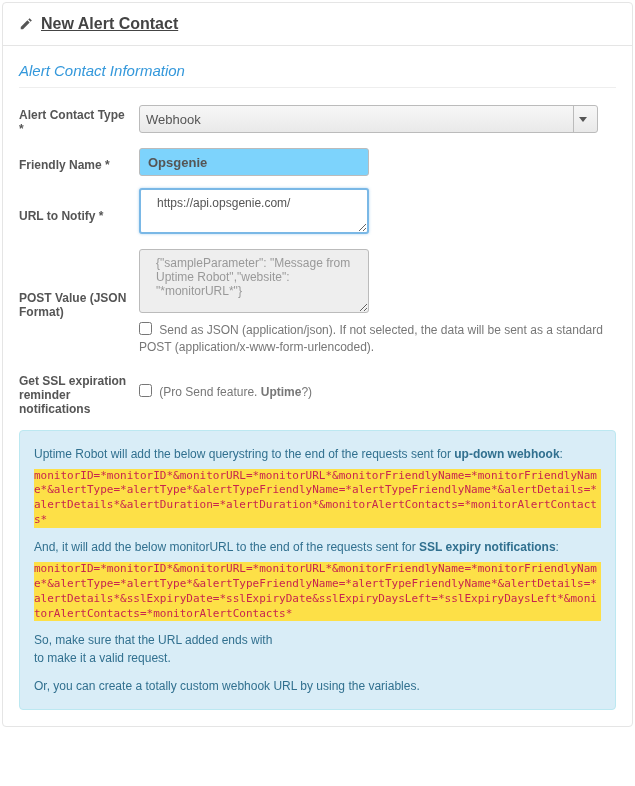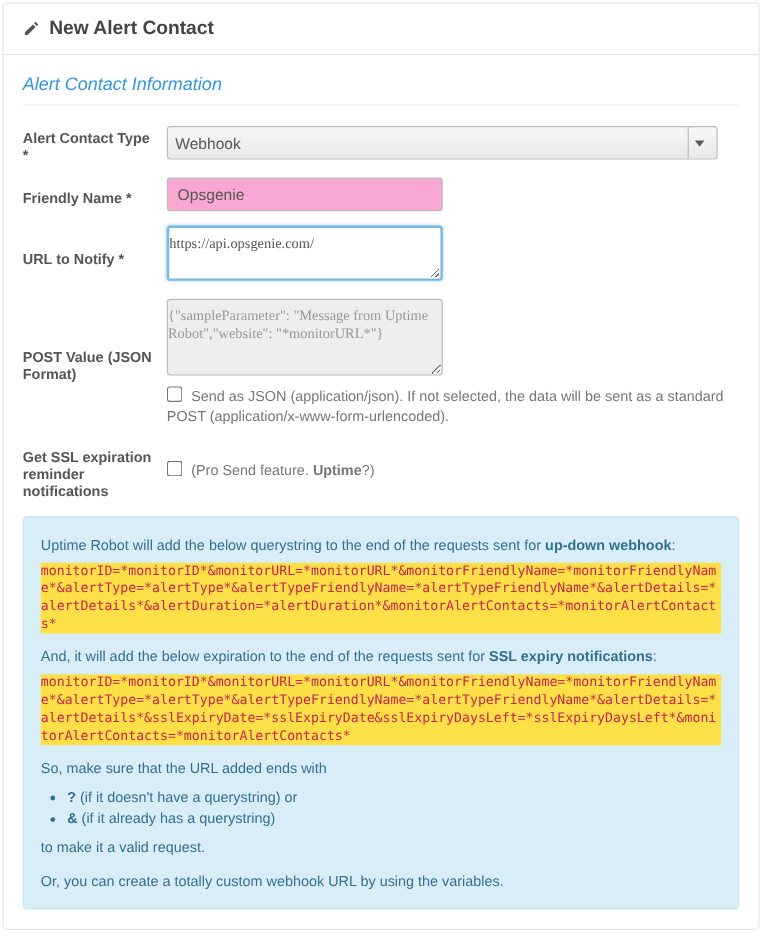--- a/index.html
+++ b/index.html
@@ -20,20 +20,21 @@
     padding: 12px 16px;
     border-bottom: 1px solid #e5e5e5;
     display: flex;
     align-items: center;
     gap: 8px;
   }
   .modal-header .title {
     font-size: 16px;
     font-weight: bold;
     color: #444;
+    text-decoration: underline;
   }
   .edit-icon { width: 14px; height: 14px; fill: #555; }
   .modal-body { padding: 16px; }
   .section-title {
     color: #3498db;
     font-size: 15px;
     font-weight: 400;
     margin-bottom: 6px;
     font-style: italic;
   }
@@ -69,35 +70,36 @@
   .select-arrow {
     width: 18px; height: 100%;
     border-left: 1px solid #bbb;
     display: flex; align-items: center; justify-content: center;
   }
   input.form-control {
     width: 230px;
     height: 28px;
     border: 1px solid #bbb;
     border-radius: 3px;
-    background: #f9a8d4;
+    background: #7dd3fc;
     font-size: 13px;
     padding: 0 8px;
     color: #555;
+    font-weight: bold;
   }
   textarea.form-control {
     width: 230px;
     min-height: 46px;
     border: 1px solid #bbb;
     border-radius: 3px;
     background: #eee;
     font-size: 12px;
-    padding: 6px 0;
-    color: #555;
-    font-family: Liberation Serif, serif;
+    padding: 6px 16px;
+    color: #555;
+    font-family: Liberation Sans, sans-serif;
     resize: both;
   }
   textarea.url-notify {
     border: 2px solid #7ab8e6;
     background: #fff;
     box-shadow: 0 0 3px rgba(122,184,230,0.6);
   }
   textarea.post-value::placeholder { color: #999; }
   .hint {
     font-size: 12px;
@@ -202,27 +204,23 @@
         </div>
       </div>
     </div>
 
     <div class="info-box">
       <div>
         <span>Uptime Robot will add the below querystring to the end of the requests sent for </span><b>up-down webhook</b>:
       </div>
       <span class="code">monitorID=*monitorID*&amp;monitorURL=*monitorURL*&amp;monitorFriendlyName=*monitorFriendlyName*&amp;alertType=*alertType*&amp;alertTypeFriendlyName=*alertTypeFriendlyName*&amp;alertDetails=*alertDetails*&amp;alertDuration=*alertDuration*&amp;monitorAlertContacts=*monitorAlertContacts*</span>
       <div>
-        <span>And, it will add the below expiration to the end of the requests sent for </span><b>SSL expiry notifications</b>:
+        <span>And, it will add the below monitorURL to the end of the requests sent for </span><b>SSL expiry notifications</b>:
       </div>
       <span class="code">monitorID=*monitorID*&amp;monitorURL=*monitorURL*&amp;monitorFriendlyName=*monitorFriendlyName*&amp;alertType=*alertType*&amp;alertTypeFriendlyName=*alertTypeFriendlyName*&amp;alertDetails=*alertDetails*&amp;sslExpiryDate=*sslExpiryDate&amp;sslExpiryDaysLeft=*sslExpiryDaysLeft*&amp;monitorAlertContacts=*monitorAlertContacts*</span>
       <div>So, make sure that the URL added ends with</div>
-      <ul>
-        <li><b>?</b><span> (if it doesn't have a querystring) or</span></li>
-        <li><b>&amp;</b><span> (if it already has a querystring)</span></li>
-      </ul>
       <div>to make it a valid request.</div>
       <div style="margin-top:10px">Or, you can create a totally custom webhook URL by using the variables.</div>
 
     </div>
 
   </div>
 </div>
 
 </body></html>

